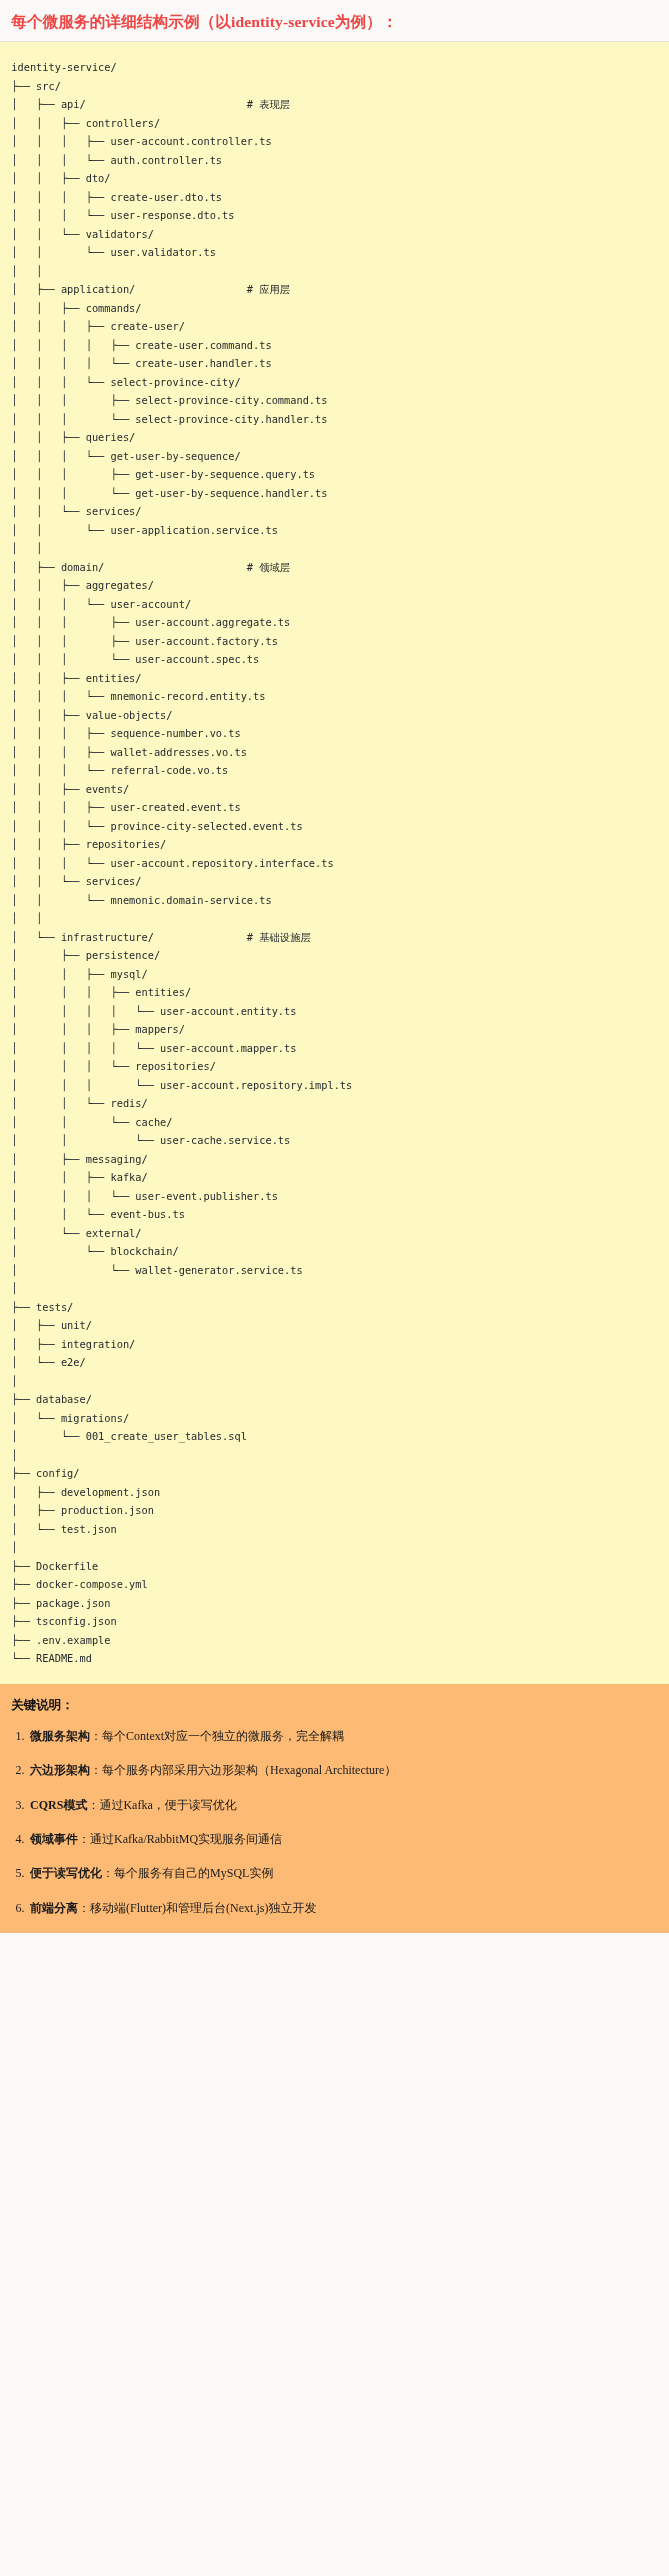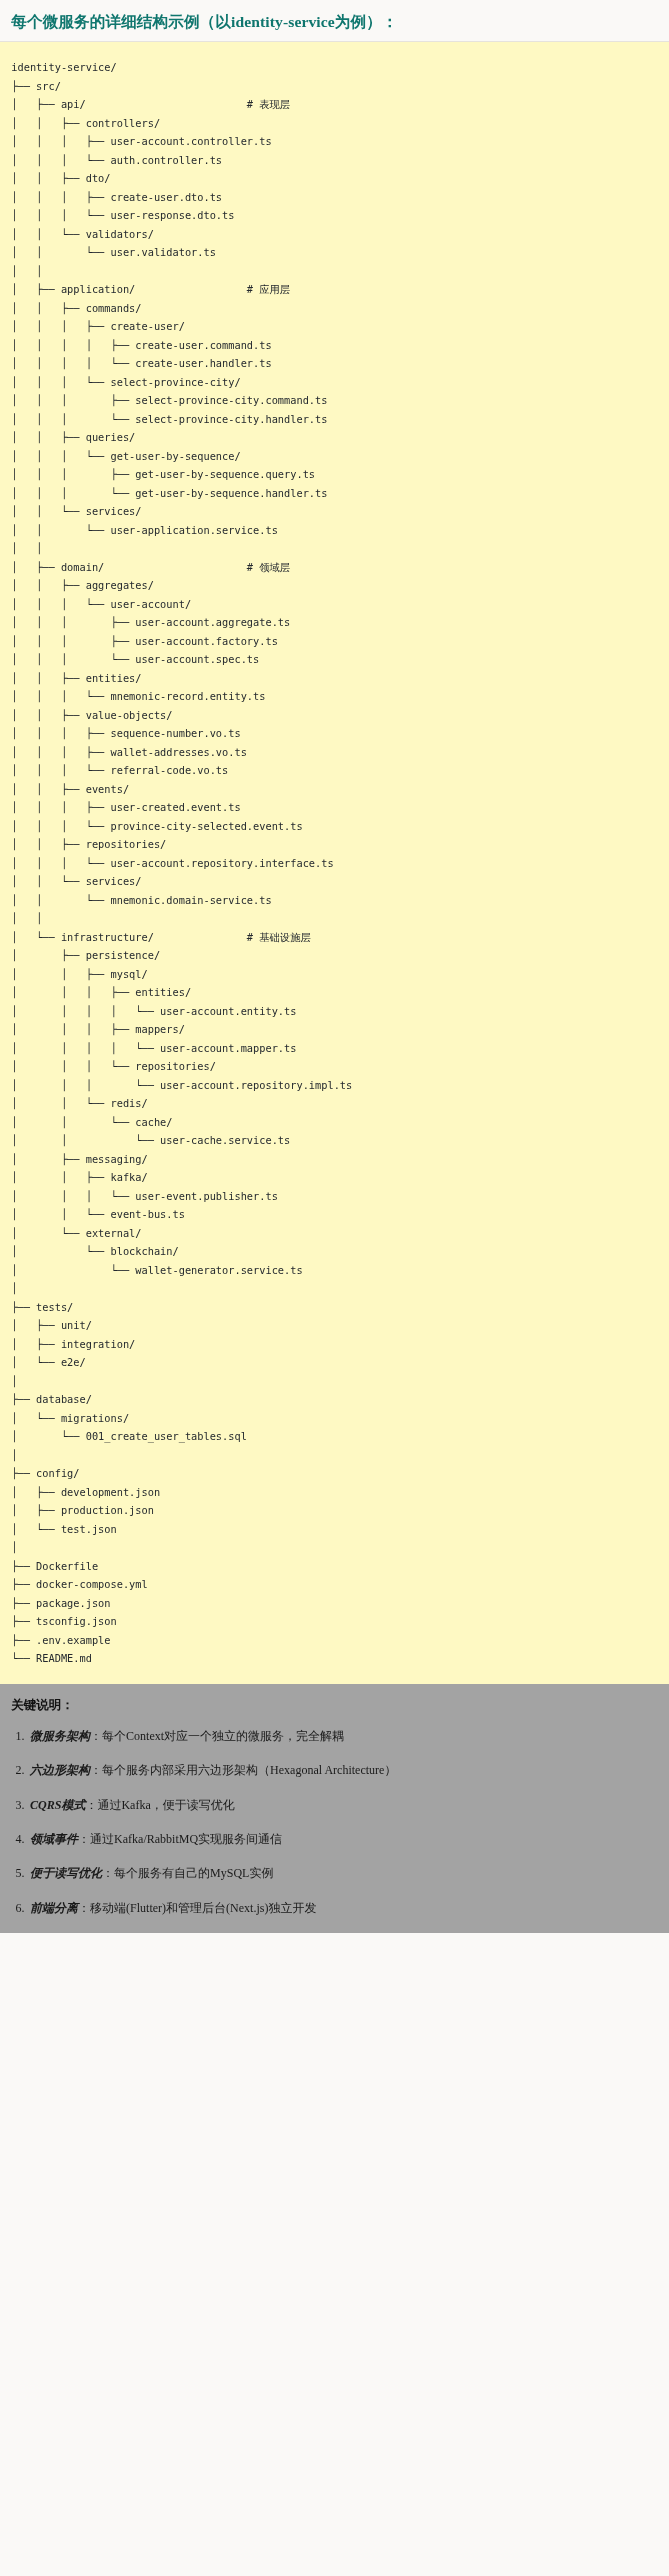--- a/index.html
+++ b/index.html
@@ -23,21 +23,21 @@
   .title-block {
     padding: 11.3px 11.3px 8.8px 11.3px;
     background: #faf9f7;
   }
   .doc-title {
     font-family: "Liberation Serif", "DejaVu Serif", serif;
     font-weight: bold;
     font-size: 15.6px;
     line-height: 1.35;
     letter-spacing: 0.1px;
-    color: #0f766e;
+    color: #ef4444;
     margin: 0;
   }
   .rule {
     height: 0.6px;
     background: #e6e3dd;
     border: 0;
     margin: 0;
   }
   
   .tree-block {
@@ -50,21 +50,21 @@
     font-size: 10.3px;
     line-height: 18.5px;
     color: #24292e;
     white-space: pre;
     tab-size: 4;
     letter-spacing: 0px;
   }
   
   .notes-block {
     padding: 12.5px 11.3px 16.3px 11.3px;
-    background: #a3a3a3;
+    background: #fdba74;
   }
   .notes-heading {
     font-family: "Liberation Serif", "DejaVu Serif", serif;
     font-weight: bold;
     font-size: 12.5px;
     color: #111111;
     margin: 0 0 13.8px 0;
   }
   ol.notes-list {
     margin: 0;
@@ -73,21 +73,21 @@
     font-family: "Liberation Serif", "DejaVu Serif", serif;
     font-size: 12px;
     color: #1a1a1a;
   }
   ol.notes-list > li {
     margin: 0 0 17px 0;
     line-height: 1.45;
     padding-left: 2.5px;
   }
   ol.notes-list > li:last-child { margin-bottom: 0; }
-  .note-term { font-weight: bold; font-style: italic; }
+  .note-term { font-weight: bold; }
   .note-sep { }
   .note-desc { }
   .closing {
     font-family: "Liberation Serif", "DejaVu Serif", serif;
     font-size: 12px;
     line-height: 1.45;
     color: #1a1a1a;
     margin: 19px 0 0 0;
   }
 </style>

